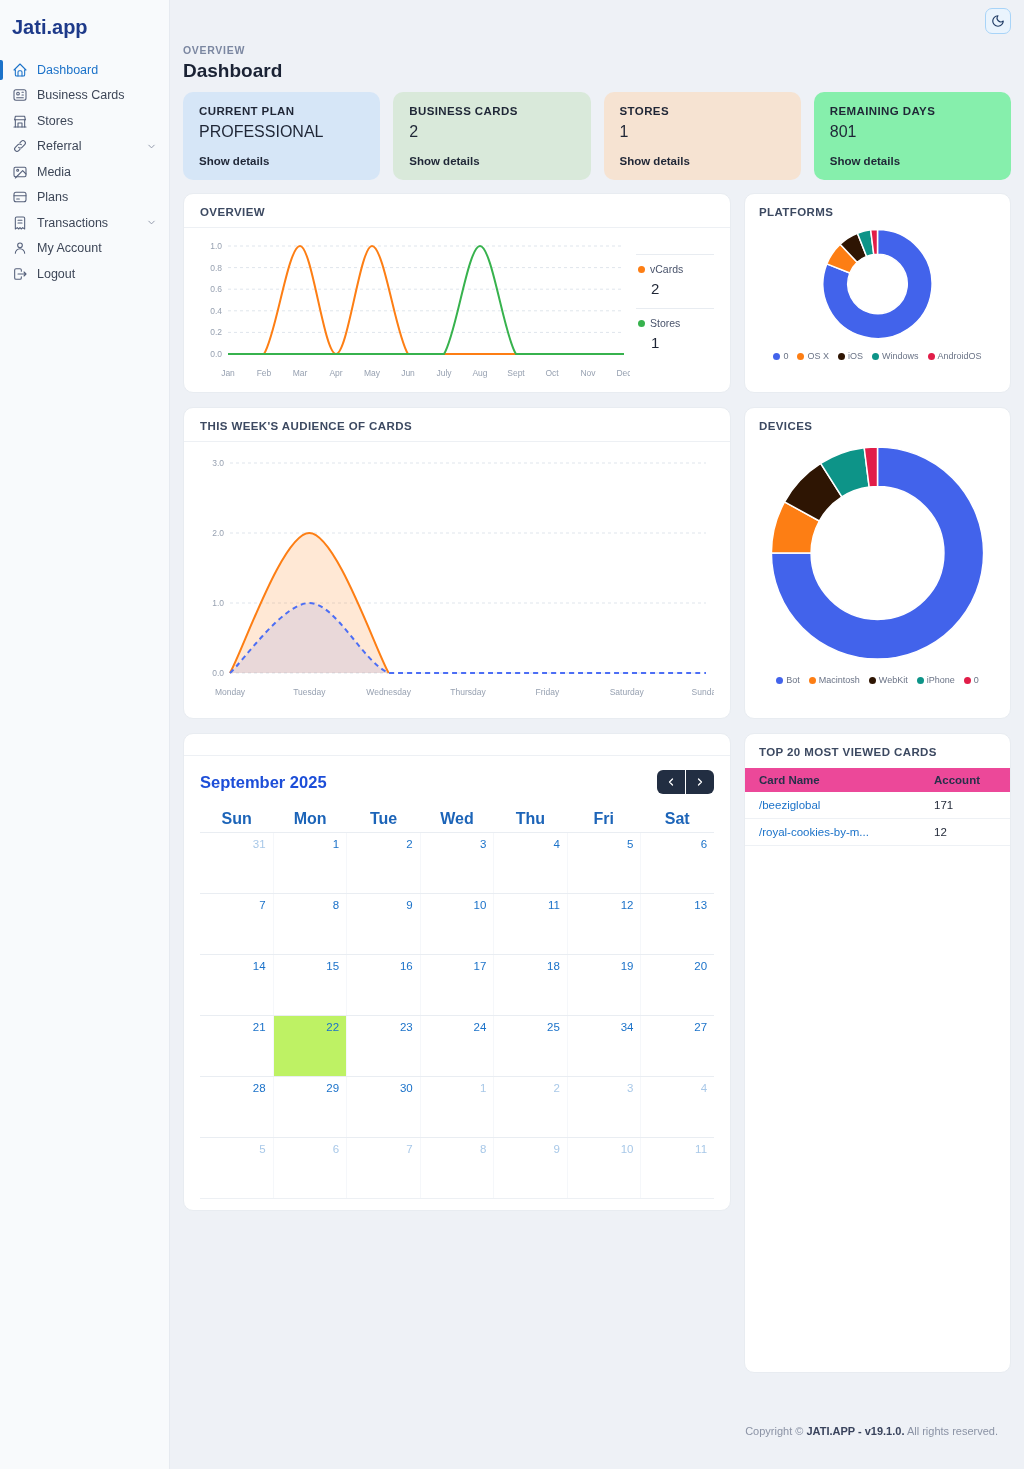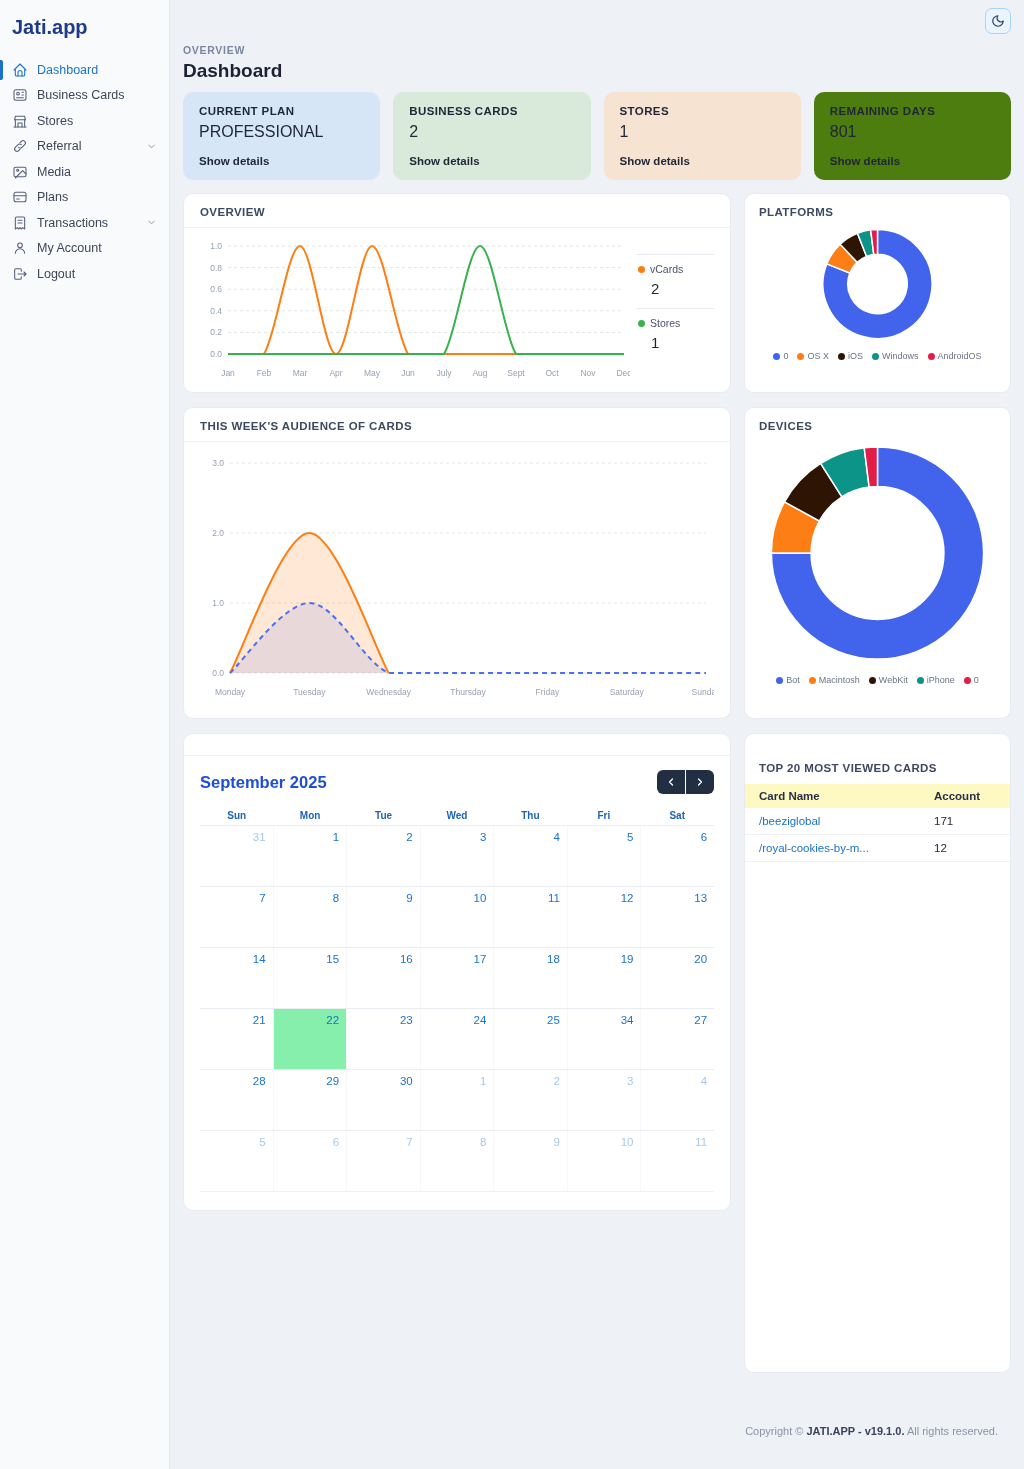--- a/index.html
+++ b/index.html
@@ -65,30 +65,30 @@
   
   .cal-monthrow{display:flex;align-items:center;margin-top:14px;}
   .cal-month{font-size:16.5px;color:#1d4ed8;font-weight:700;}
   .cal-nav{margin-left:auto;display:flex;gap:1px;}
   .cal-nav button{width:28px;height:24px;border:none;background:#222e42;color:#ffffff;cursor:pointer;
     display:flex;align-items:center;justify-content:center;}
   .cal-nav button:first-child{border-radius:6px 0 0 6px;}
   .cal-nav button:last-child{border-radius:0 6px 6px 0;}
   .calendar{margin-top:12px;border-bottom:1px solid #edf0f4;}
   .cal-head{display:flex;}
-  .cal-dayname{flex:1;text-align:center;font-size:10px;font-weight:bold;color:#1c64b8;padding:4px 0;}
+  .cal-dayname{flex:1;text-align:center;font-size:16px;font-weight:bold;color:#1c64b8;padding:4px 0;}
   .cal-week{display:flex;border-top:1px solid #e9edf2;}
   .cal-cell{flex:1;height:60px;position:relative;border-left:1px solid #f5f7fa;cursor:pointer;}
   .cal-cell:first-child{border-left:none;}
   .cal-num{position:absolute;top:5px;right:7px;font-size:11.5px;color:#1b72c9;}
   .cal-cell.muted .cal-num{color:#a8c8e8;}
-  .cal-cell.today{background:#86efac;}
-  
-  .tc-title{padding:0 14px;margin-top:16px;}
-  .tc-header{display:flex;background:#fef9c3;padding:6px 14px;font-size:11.5px;font-weight:bold;
+  .cal-cell.today{background:#bef264;}
+  
+  .tc-title{padding:0 14px;}
+  .tc-header{display:flex;background:#ec4899;padding:6px 14px;font-size:11.5px;font-weight:bold;
     color:#27304a;margin-top:10px;}
   .tc-col-name{flex:1;}
   .tc-col-vis{width:62px;flex:none;}
   .tc-row{display:flex;padding:7px 14px;border-bottom:1px solid #eef1f5;font-size:11.5px;align-items:center;}
   .tc-name{flex:1;color:#1b72c9;cursor:pointer;font-weight:500;text-decoration:none;}
   .tc-vis{width:62px;flex:none;color:#1f2636;}
   
   .footer{margin-top:52px;padding:0 13px 14px;text-align:right;font-size:11px;color:#8b93a5;}
   .footer b{color:#39435c;}
 </style>
@@ -234,21 +234,21 @@
           <div class="stat-card" style="background:#d9e9da">
      <div class="stat-label">BUSINESS CARDS</div>
      <div class="stat-value">2</div>
      <div class="stat-link">Show details</div>
    </div>
           <div class="stat-card" style="background:#f6e3d2">
      <div class="stat-label">STORES</div>
      <div class="stat-value">1</div>
      <div class="stat-link">Show details</div>
    </div>
-          <div class="stat-card" style="background:#4d7c0f">
+          <div class="stat-card" style="background:#86efac">
      <div class="stat-label">REMAINING DAYS</div>
      <div class="stat-value">801</div>
      <div class="stat-link">Show details</div>
    </div>
         </div>
 
       <div class="grid">
         <div class="col-left">
 
           <section class="card card-overview">

